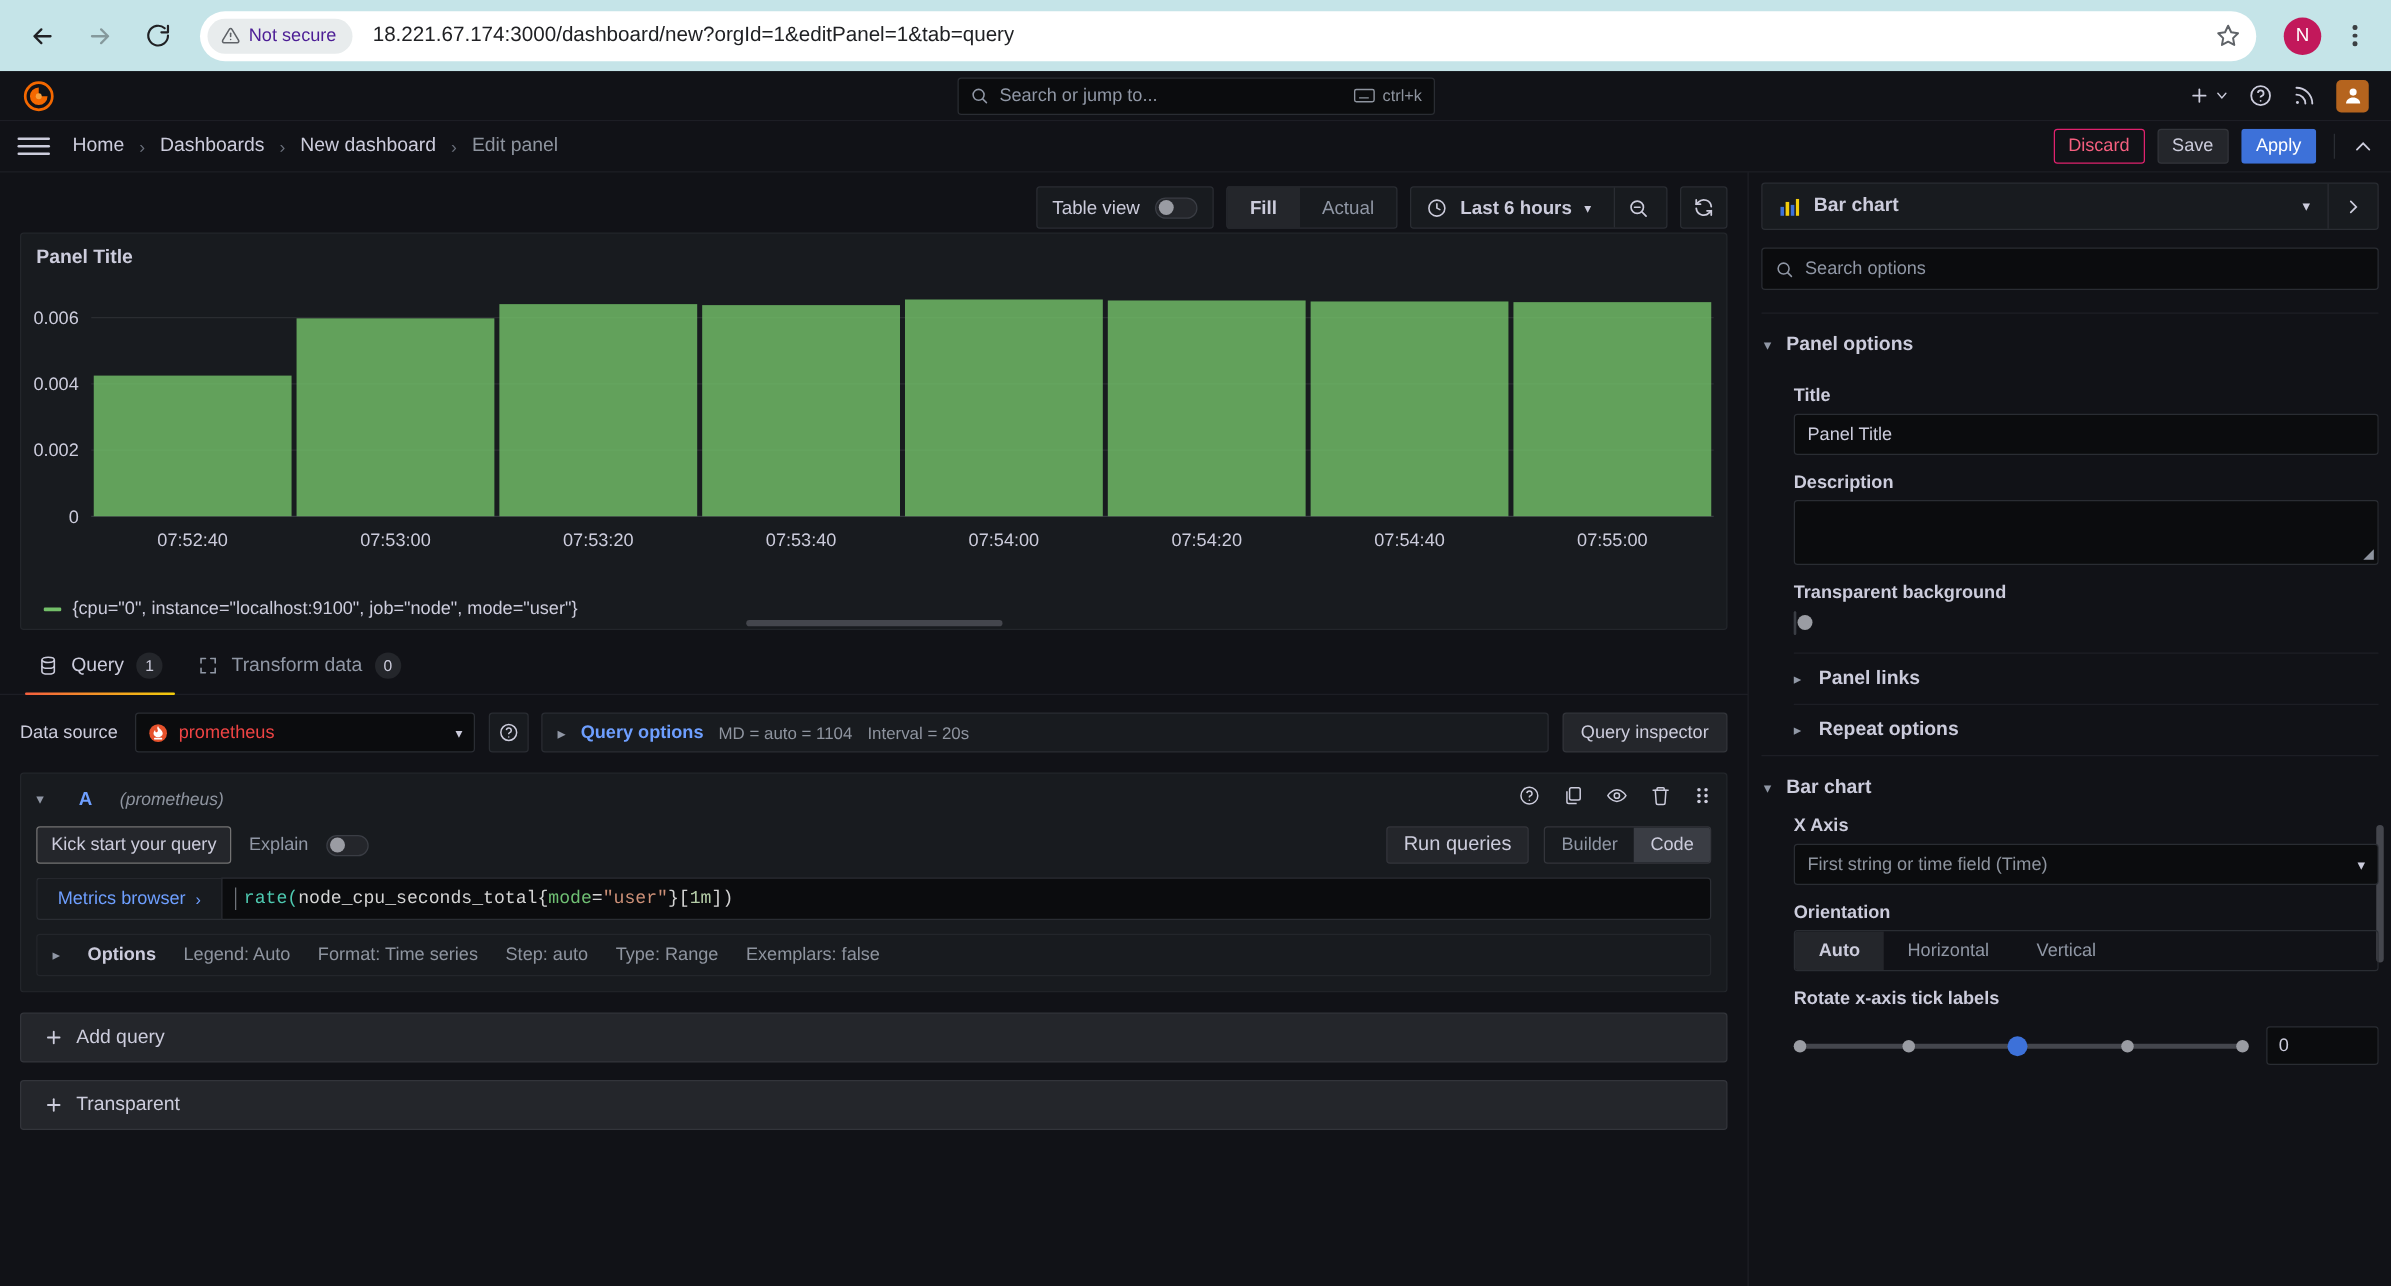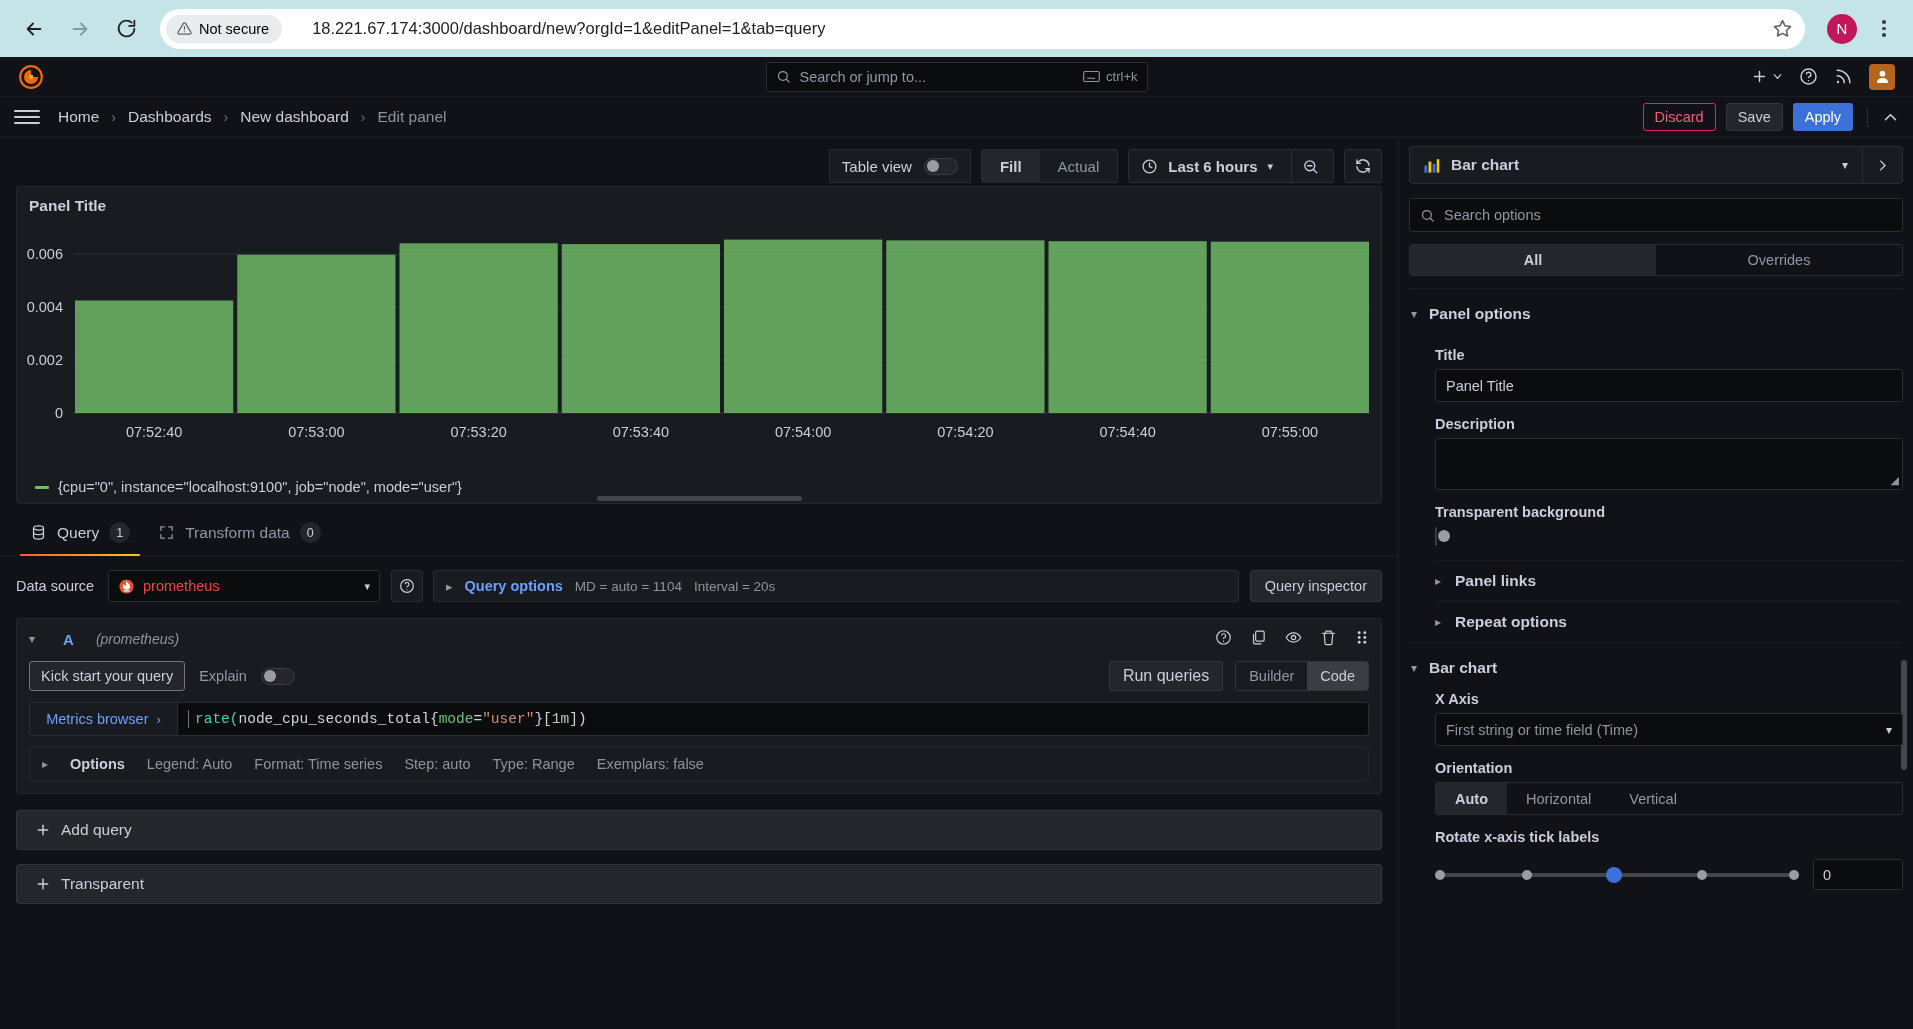--- a/index.html
+++ b/index.html
@@ -23,25 +23,25 @@
   .nav-btn svg { display: block; }
   .nav-btn.disabled { opacity: .38; }
   .omnibox {
     flex: 1 1 auto; height: 40px; background: #ffffff; border-radius: 20px;
     display: flex; align-items: center; padding: 0 8px 0 6px; margin: 0 8px;
     min-width: 0;
   }
   .not-secure {
     display: flex; align-items: center; gap: 7px;
     background: #e8eced; border-radius: 16px; height: 28px;
-    padding: 0 13px 0 11px; color: #000000;
+    padding: 0 13px 0 11px; color: #4c1d95;
     font-size: 14.5px; white-space: nowrap;
   }
   .omni-url {
-    font-size: 16.5px; color: #202124; margin-left: 30px;
+    font-size: 16.5px; color: #202124; margin-left: 16px;
     white-space: nowrap; overflow: hidden; text-overflow: ellipsis;
   }
   .omni-right { display: flex; align-items: center; gap: 4px; margin-left: auto; }
   .star-btn { width: 30px; height: 30px; display:flex; align-items:center; justify-content:center; }
   .profile-pill {
     width: 30px; height: 30px; border-radius: 50%; background: #c2185b;
     color: #fff; font-size: 15px; display: flex; align-items: center;
     justify-content: center; margin-left: 8px; flex: 0 0 auto;
   }
   .kebab { width: 30px; display: flex; flex-direction: column; align-items: center; gap: 3px; margin-left: 6px; }
@@ -623,24 +623,20 @@
     </div>
 
     <div class="opt-search">
       <svg width="15" height="15" viewBox="0 0 24 24" fill="none" stroke="#9097a5" stroke-width="2" stroke-linecap="round">
           <circle cx="11" cy="11" r="7"></circle>
           <line x1="16.5" y1="16.5" x2="21" y2="21"></line>
         </svg>
       <span class="ph">Search options</span>
     </div>
 
-    <div class="allover">
-      <div class="opt active">All</div>
-      <div class="opt">Overrides</div>
-    </div>
 
     <div class="opts-scroll">
       <div class="sec-divider" style="margin-top:6px"></div>
       <div class="sec-head">
         <span class="chev">▾</span>
         <span class="t">Panel options</span>
       </div>
       <div class="sec-body">
         <div class="fld-lbl">Title</div>
         <div class="fld-input">Panel Title</div>

